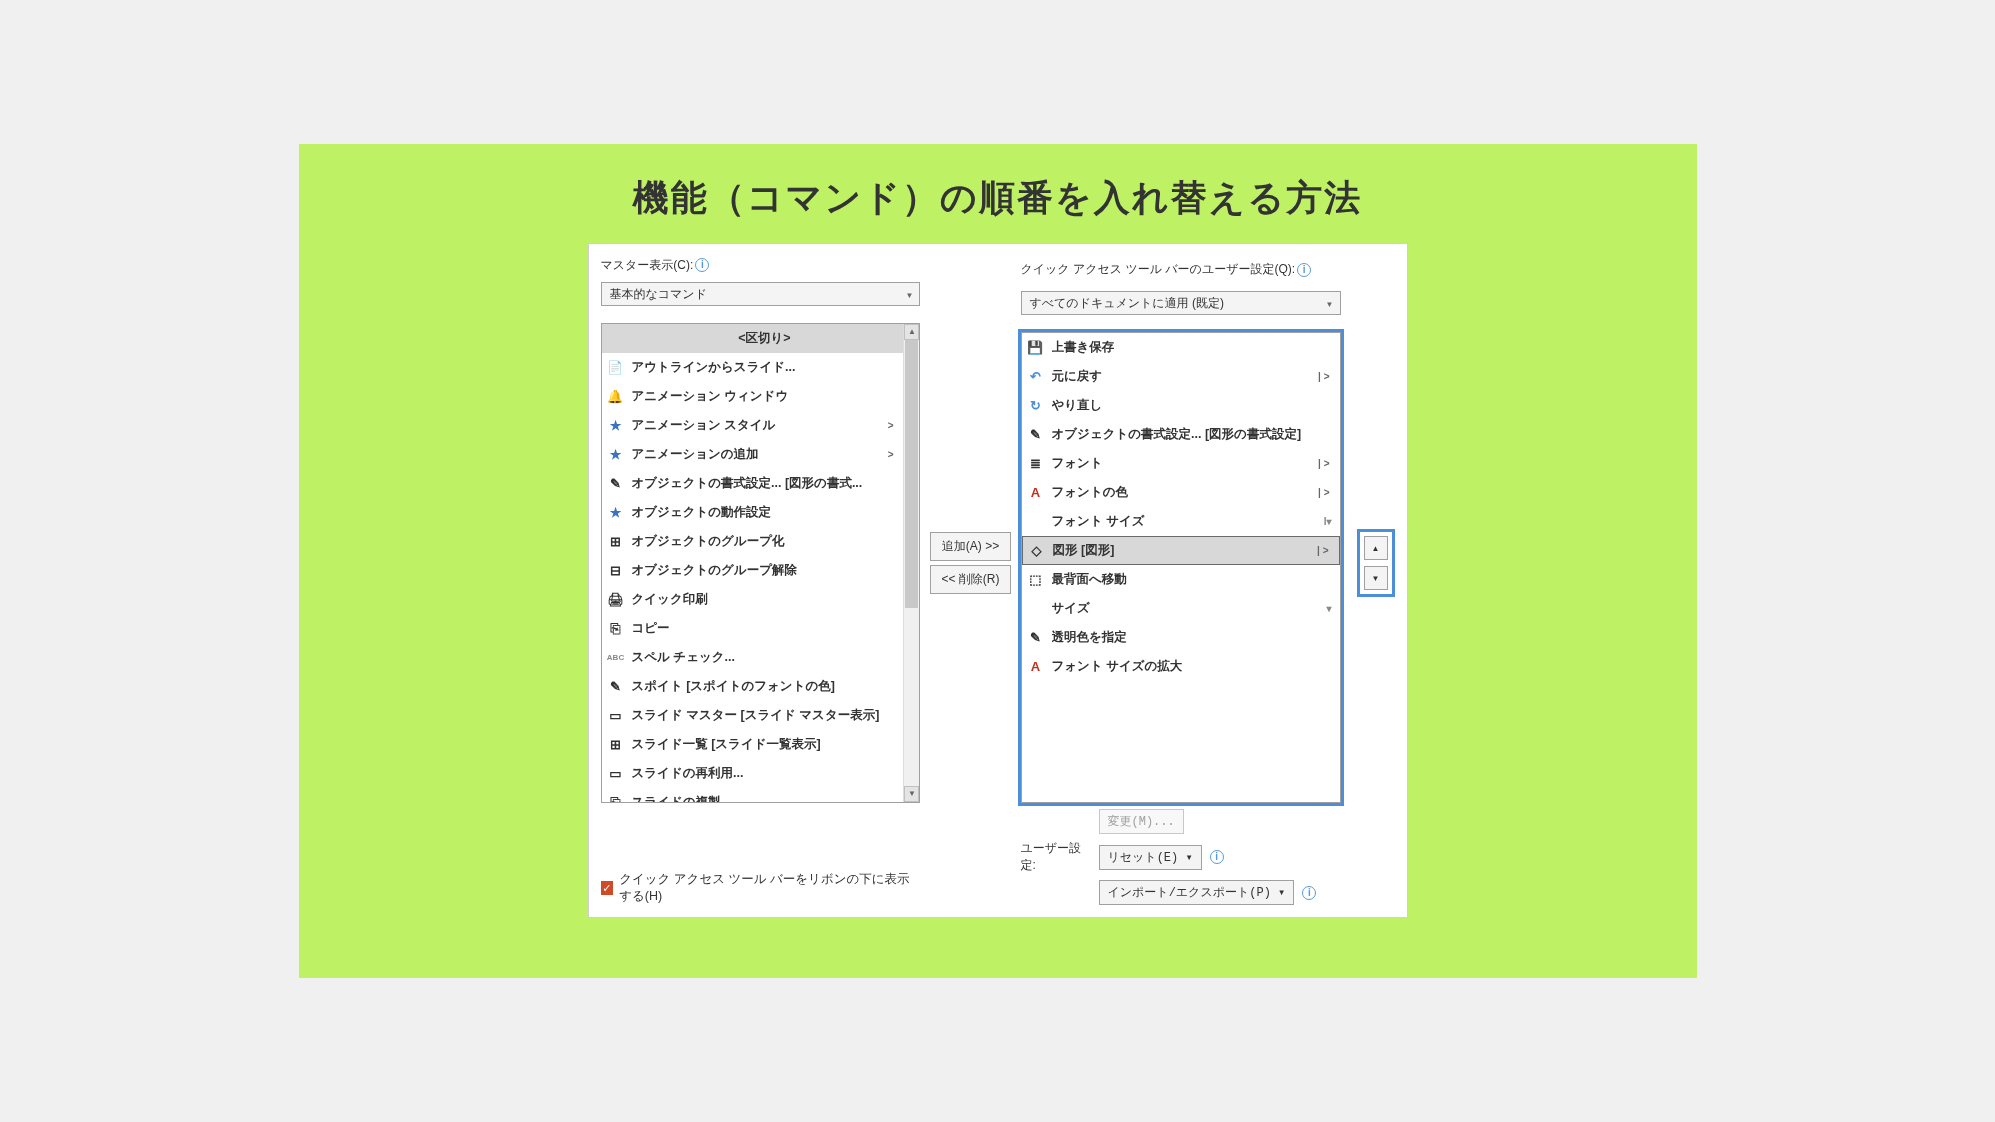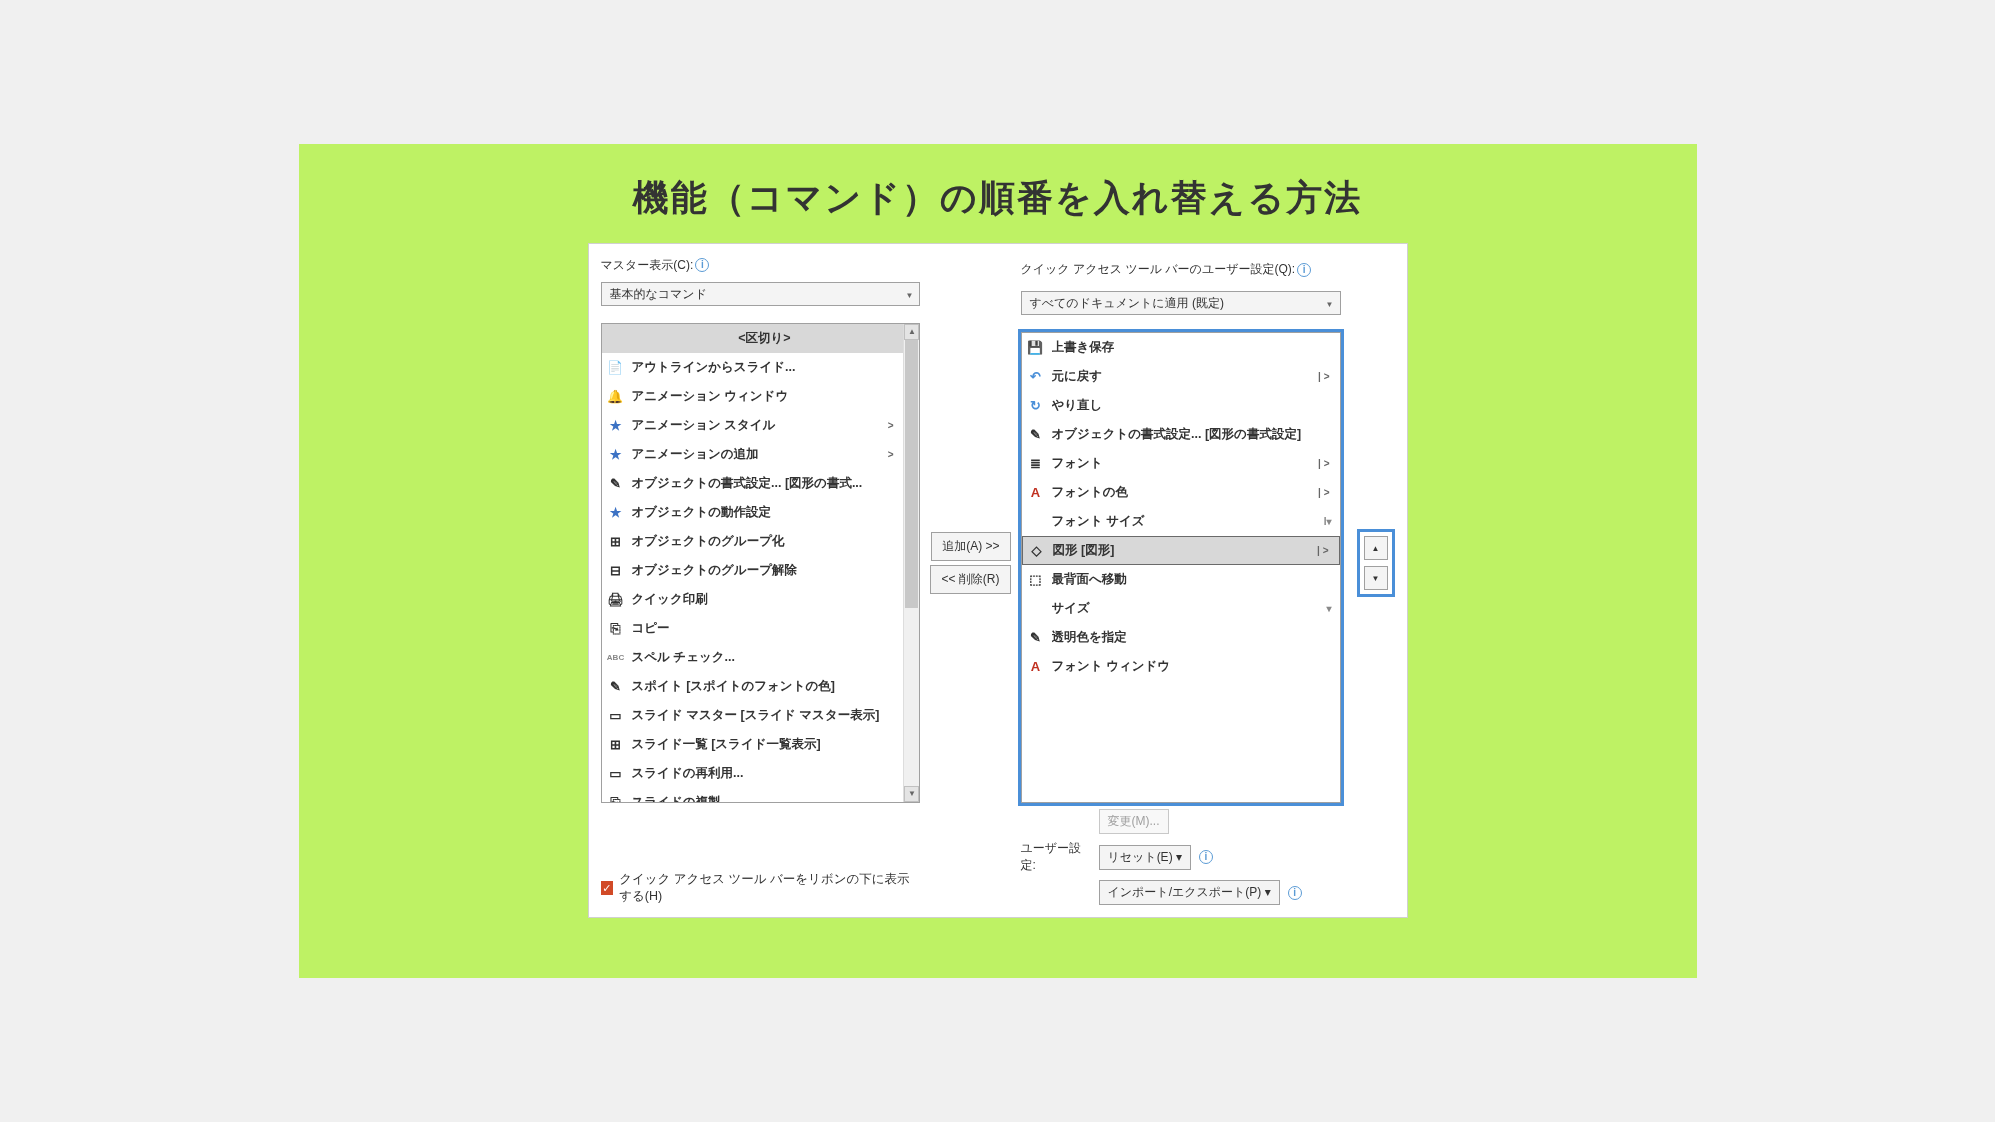--- a/index.html
+++ b/index.html
@@ -66,21 +66,21 @@
     }
     .select-box::after {
       content: "▼";
       position: absolute;
       right: 6px;
       top: 5px;
       font-size: 8px;
       color: #666;
     }
     .left-col { grid-column: 1; }
-    .mid-col { grid-column: 2; align-self: center; display: flex; flex-direction: column; gap: 4px; align-items: flex-end; }
+    .mid-col { grid-column: 2; align-self: center; display: flex; flex-direction: column; gap: 4px; }
     .right-col { grid-column: 3; margin-top: 9px; }
     .arrow-col { grid-column: 4; align-self: center; }
     .row-label { grid-row: 1; }
     .row-select { grid-row: 2; }
     .row-list { grid-row: 3; }
     .listbox {
       border: 1px solid #a0a0a0;
       background: #fff;
       height: 480px;
       overflow: hidden;
@@ -150,21 +150,21 @@
     }
     .btn {
       border: 1px solid #a0a0a0;
       background: #f4f4f4;
       padding: 5px 10px;
       font-size: 12px;
       text-align: center;
       white-space: nowrap;
       cursor: pointer;
     }
-    .btn.small { padding: 3px 8px; }
+    .btn.small { padding: 3px 8px; font-family: Liberation Mono, monospace; }
     .btn.disabled { color: #a0a0a0; border-color: #c8c8c8; background: #f8f8f8; cursor: default; }
     .arrow-box {
       border: 3px solid #4a8fd8;
       padding: 4px;
       display: flex;
       flex-direction: column;
       gap: 6px;
       margin-left: 6px;
     }
     .arrow-btn {
@@ -356,21 +356,21 @@
               <span class="icon"></span>
               <span class="lbl">サイズ</span>
               <span class="r-badge">▾</span>
             </div>
             <div class="list-item">
               <span class="icon">✎</span>
               <span class="lbl">透明色を指定</span>
             </div>
             <div class="list-item">
               <span class="icon icon-red">A</span>
-              <span class="lbl">フォント ウィンドウ</span>
+              <span class="lbl">フォント サイズの拡大</span>
             </div>
           </div>
       </div>
     </div>
 
     <div class="arrow-col row-list">
       <div class="arrow-box">
         <div class="arrow-btn">▲</div>
         <div class="arrow-btn">▼</div>
       </div>

